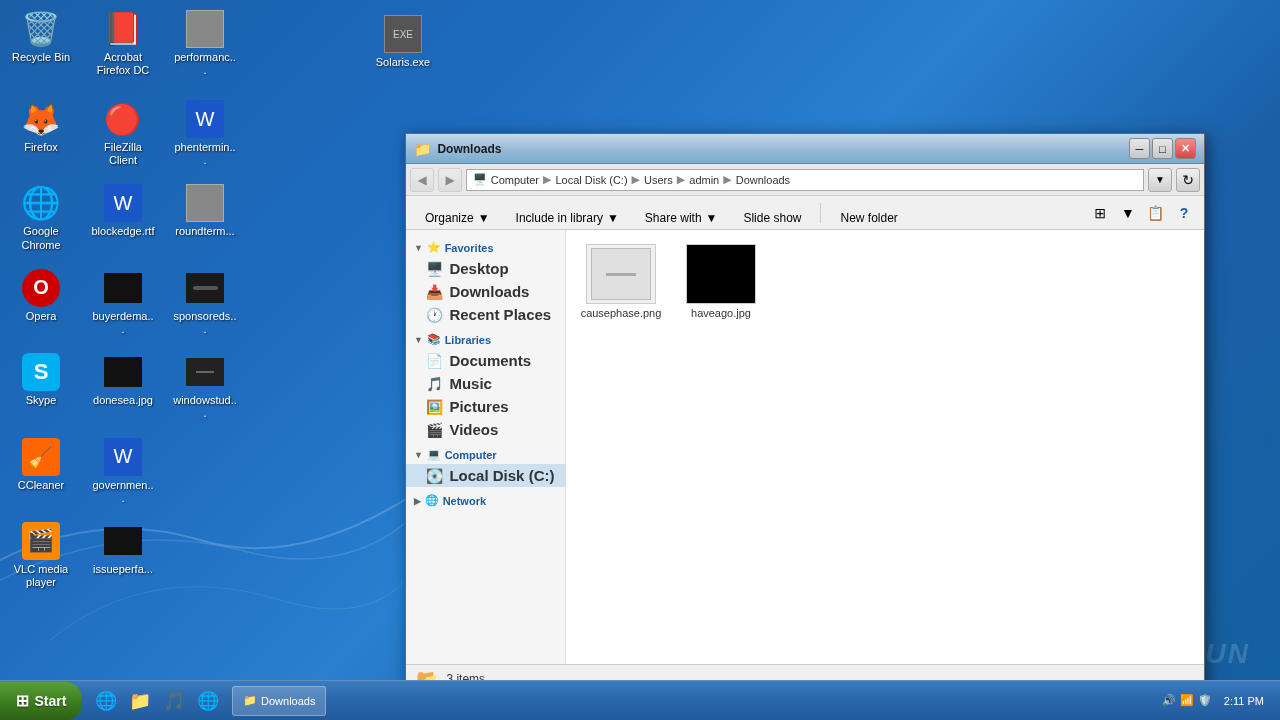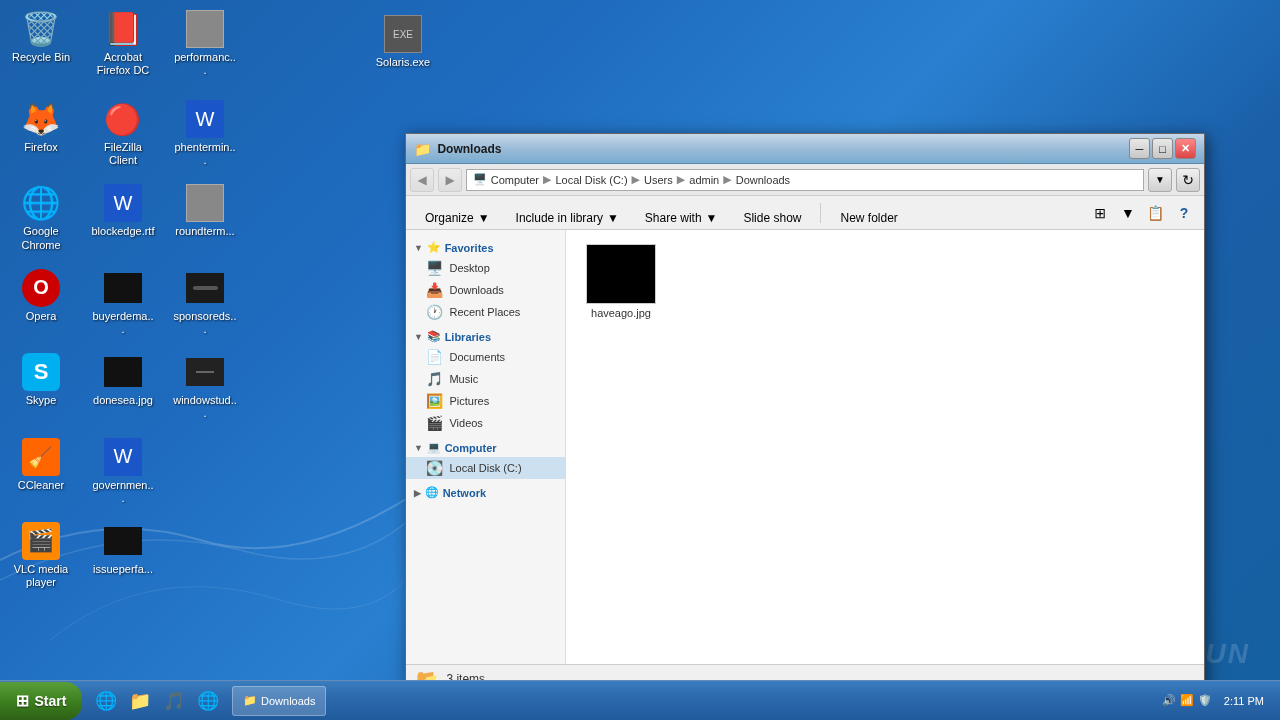--- a/index.html
+++ b/index.html
@@ -325,21 +325,22 @@
       cursor: pointer;
       white-space: nowrap;
       overflow: hidden;
       text-overflow: ellipsis;
     }
     .sidebar-item.selected { background: #cce0f0; }
     .sidebar-item .item-icon { font-size: 14px; flex-shrink: 0; }
     .sidebar-item .item-label {
       overflow: hidden;
       text-overflow: ellipsis;
-      font-size: 11px;
+      font-size: 15px;
+      font-weight: bold;
     }
 
     
     .file-area {
       flex: 1;
       padding: 10px;
       display: flex;
       flex-wrap: wrap;
       align-content: flex-start;
       gap: 10px;
@@ -704,20 +705,28 @@
         <div class="sidebar-header">
           <span class="expand-icon">▶</span>
           <span>🌐</span>
           <span>Network</span>
         </div>
       </div>
     </div>
 
     <div class="file-area">
 
+      <div class="file-item">
+        <div class="file-thumb light-preview">
+          <div style="width:60px;height:52px;background:#e0e0e0;border:1px solid #bbb;display:flex;align-items:center;justify-content:center;">
+            <div style="width:30px;height:3px;background:#aaa;margin:2px 0;"></div>
+          </div>
+        </div>
+        <div class="file-label">causephase.png</div>
+      </div>
 
       <div class="file-item">
         <div class="file-thumb dark-preview">
           <div style="width:70px;height:60px;background:#000;"></div>
         </div>
         <div class="file-label">haveago.jpg</div>
       </div>
 
     </div>
   </div>

